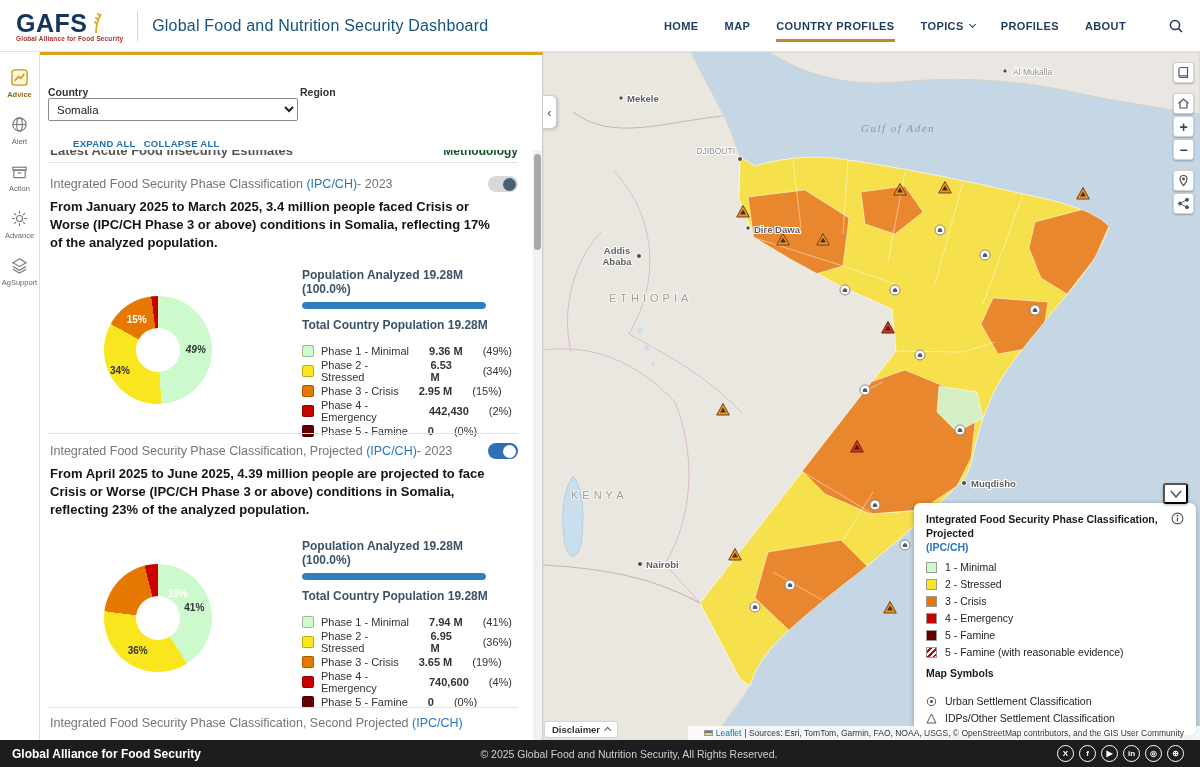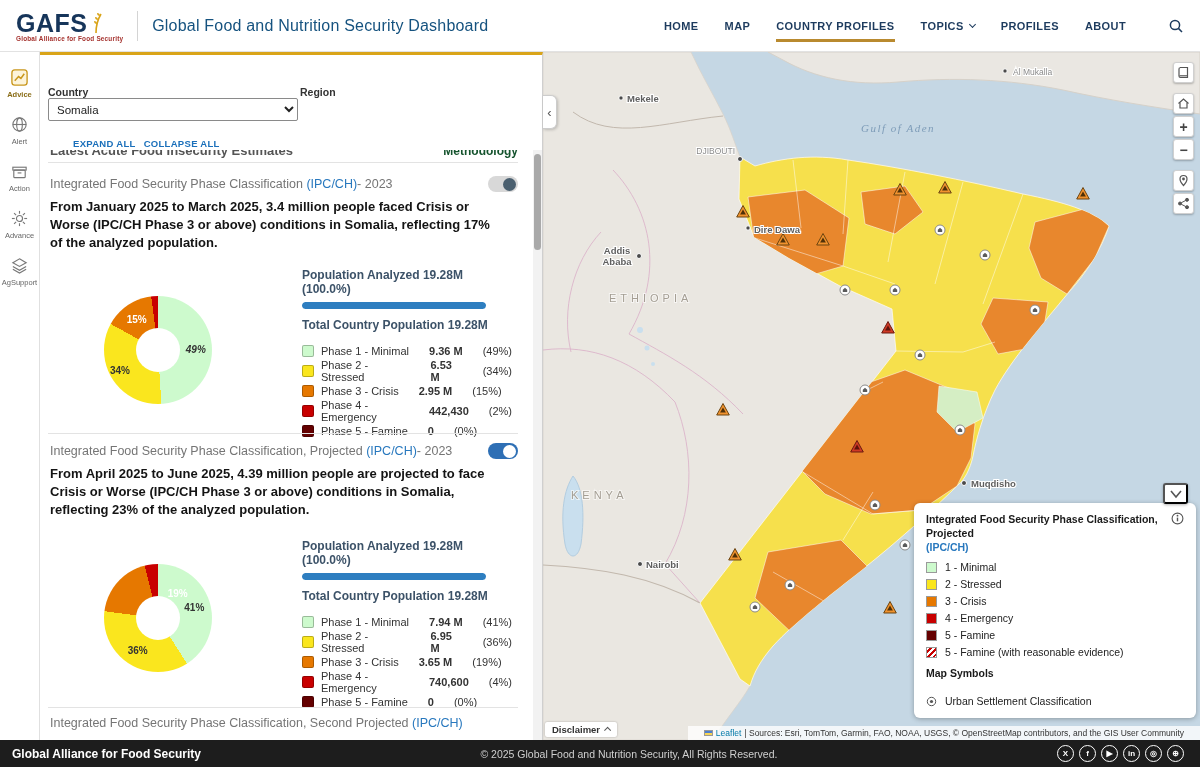--- a/index.html
+++ b/index.html
@@ -528,20 +528,28 @@
     <div class="ml-sym-head">Map Symbols</div>
     <div class="ml-item">
       <span class="ml-symicon">
           <svg width="11" height="11" viewBox="0 0 11 11">
             <circle cx="5.5" cy="5.5" r="4.2" fill="none" stroke="#555" stroke-width="1"></circle>
             <circle cx="5.5" cy="5.5" r="1.6" fill="#555"></circle>
           </svg>
         </span>
       <span>Urban Settlement Classification</span>
     </div>
+    <div class="ml-item">
+      <span class="ml-symicon">
+          <svg width="11" height="11" viewBox="0 0 11 11">
+            <polygon points="5.5,1 10,10 1,10" fill="none" stroke="#555" stroke-width="1"></polygon>
+          </svg>
+        </span>
+      <span>IDPs/Other Settlement Classification</span>
+    </div>
   </div>
 
   <div class="disclaimer">
     <span>Disclaimer</span>
     <span class="chev-up"></span>
   </div>
 
   <div class="attribution">
     <span class="ua-flag"></span>
     <a class="leaflet">Leaflet</a>

